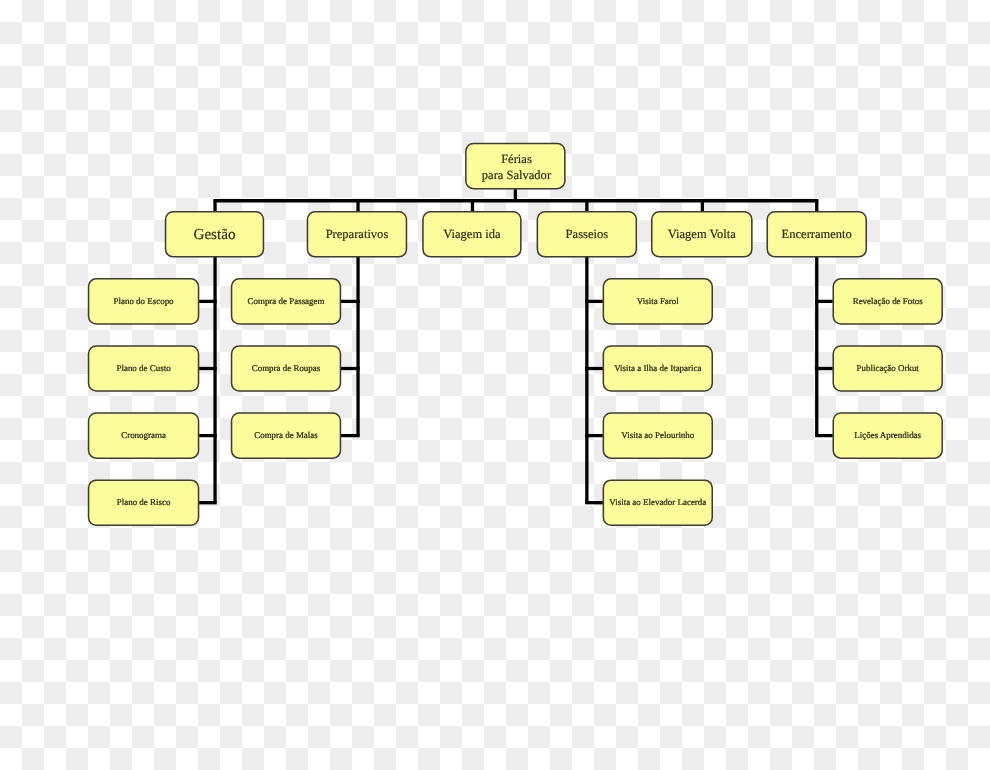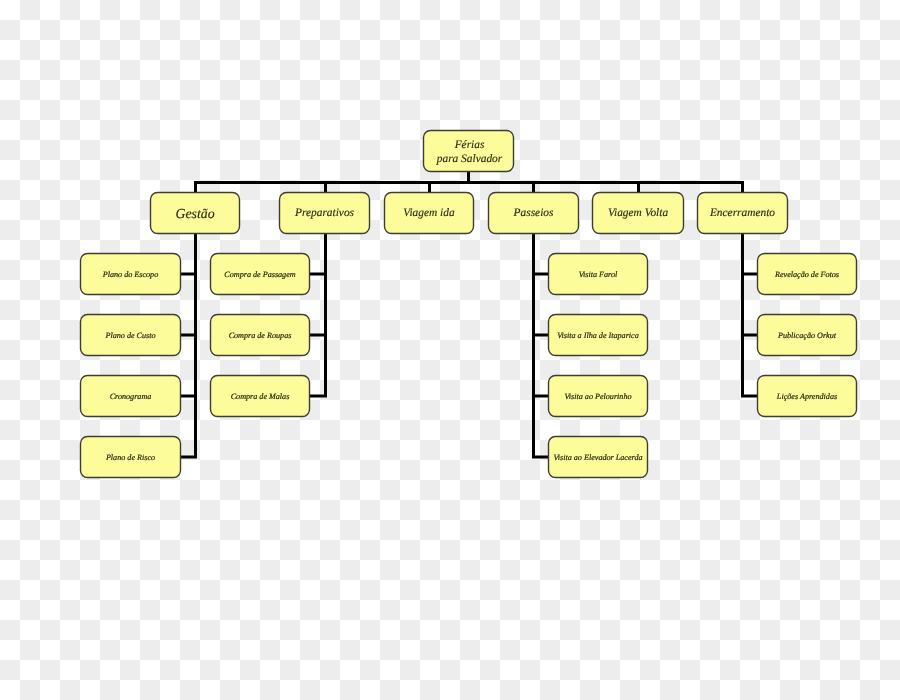--- a/index.html
+++ b/index.html
@@ -17,21 +17,21 @@
     background-position:0 0,20px 20px;
   }
   .wbs-svg{position:absolute;left:0;top:0;width:900px;height:700px;
     -webkit-font-smoothing:antialiased;filter:opacity(1);}
   .wbs-svg text{-webkit-font-smoothing:antialiased;
     font-family:"Liberation Serif",serif;}
 </style>
 </head>
 <body>
 
-<div id="canvas" style="background-color: rgb(255, 255, 255); background-image: linear-gradient(45deg, rgb(237, 237, 237) 25%, transparent 25%, transparent 75%, rgb(237, 237, 237) 75%), linear-gradient(45deg, rgb(237, 237, 237) 25%, transparent 25%, transparent 75%, rgb(237, 237, 237) 75%); font-style: italic;">
+<div id="canvas" style="background-color: rgb(255, 255, 255); background-image: linear-gradient(45deg, rgb(237, 237, 237) 25%, transparent 25%, transparent 75%, rgb(237, 237, 237) 75%), linear-gradient(45deg, rgb(237, 237, 237) 25%, transparent 25%, transparent 75%, rgb(237, 237, 237) 75%);">
   <svg class="wbs-svg" id="wbs" viewBox="0 0 900 700">
     <g id="connectors">
         <line x1="194" y1="182.5" x2="744" y2="182.5" stroke="#000000" stroke-width="3" stroke-linecap="butt"></line>
         <line x1="468.5" y1="172" x2="468.5" y2="182.5" stroke="#000000" stroke-width="3" stroke-linecap="butt"></line>
         <line x1="195.5" y1="182.5" x2="195.5" y2="192" stroke="#000000" stroke-width="3" stroke-linecap="butt"></line>
         <line x1="195.5" y1="192" x2="195.5" y2="457" stroke="#000000" stroke-width="3" stroke-linecap="butt"></line>
         <line x1="181" y1="274" x2="197" y2="274" stroke="#000000" stroke-width="3" stroke-linecap="butt"></line>
         <line x1="181" y1="335" x2="197" y2="335" stroke="#000000" stroke-width="3" stroke-linecap="butt"></line>
         <line x1="181" y1="396" x2="197" y2="396" stroke="#000000" stroke-width="3" stroke-linecap="butt"></line>
         <line x1="181" y1="457" x2="197" y2="457" stroke="#000000" stroke-width="3" stroke-linecap="butt"></line>

